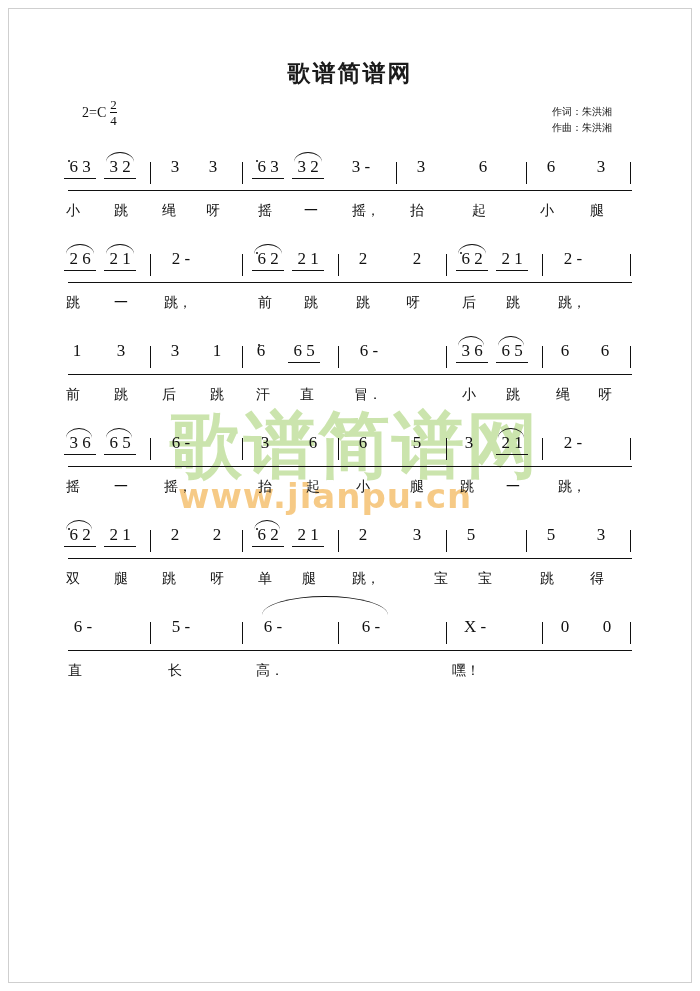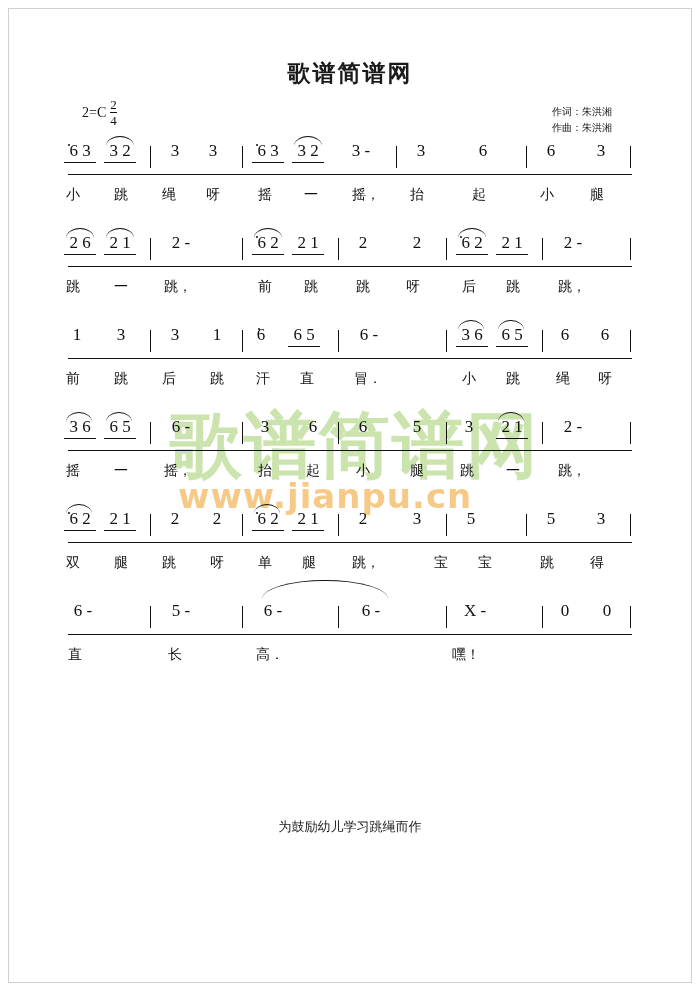--- a/index.html
+++ b/index.html
@@ -110,21 +110,21 @@
     font-weight: 700;
     color: rgba(240, 170, 60, 0.62);
     letter-spacing: 1px;
     white-space: nowrap;
   }
 
   
   .score {
     position: absolute;
     left: 0;
-    top: 140px;
+    top: 156px;
     width: 560px;
   }
   .sys {
     position: relative;
     height: 92px;
     width: 700px;
   }
   .staff-line {
     position: absolute;
     left: 68px;
@@ -449,15 +449,14 @@
       <div class="cell lyr" style="left:158px;width:34px;">长</div>
       <div class="cell lyr" style="left:250px;width:40px;">高．</div>
       <div class="cell lyr" style="left:348px;width:34px;"></div>
       <div class="cell lyr" style="left:446px;width:40px;">嘿！</div>
       <div class="cell lyr" style="left:548px;width:34px;"></div>
       <div class="cell lyr" style="left:590px;width:34px;"></div>
     </div>
 
   </div>
 
-  <div class="footnote">为鼓励幼儿学习跳绳而作</div>
 
 </div>
 
 </body></html>

